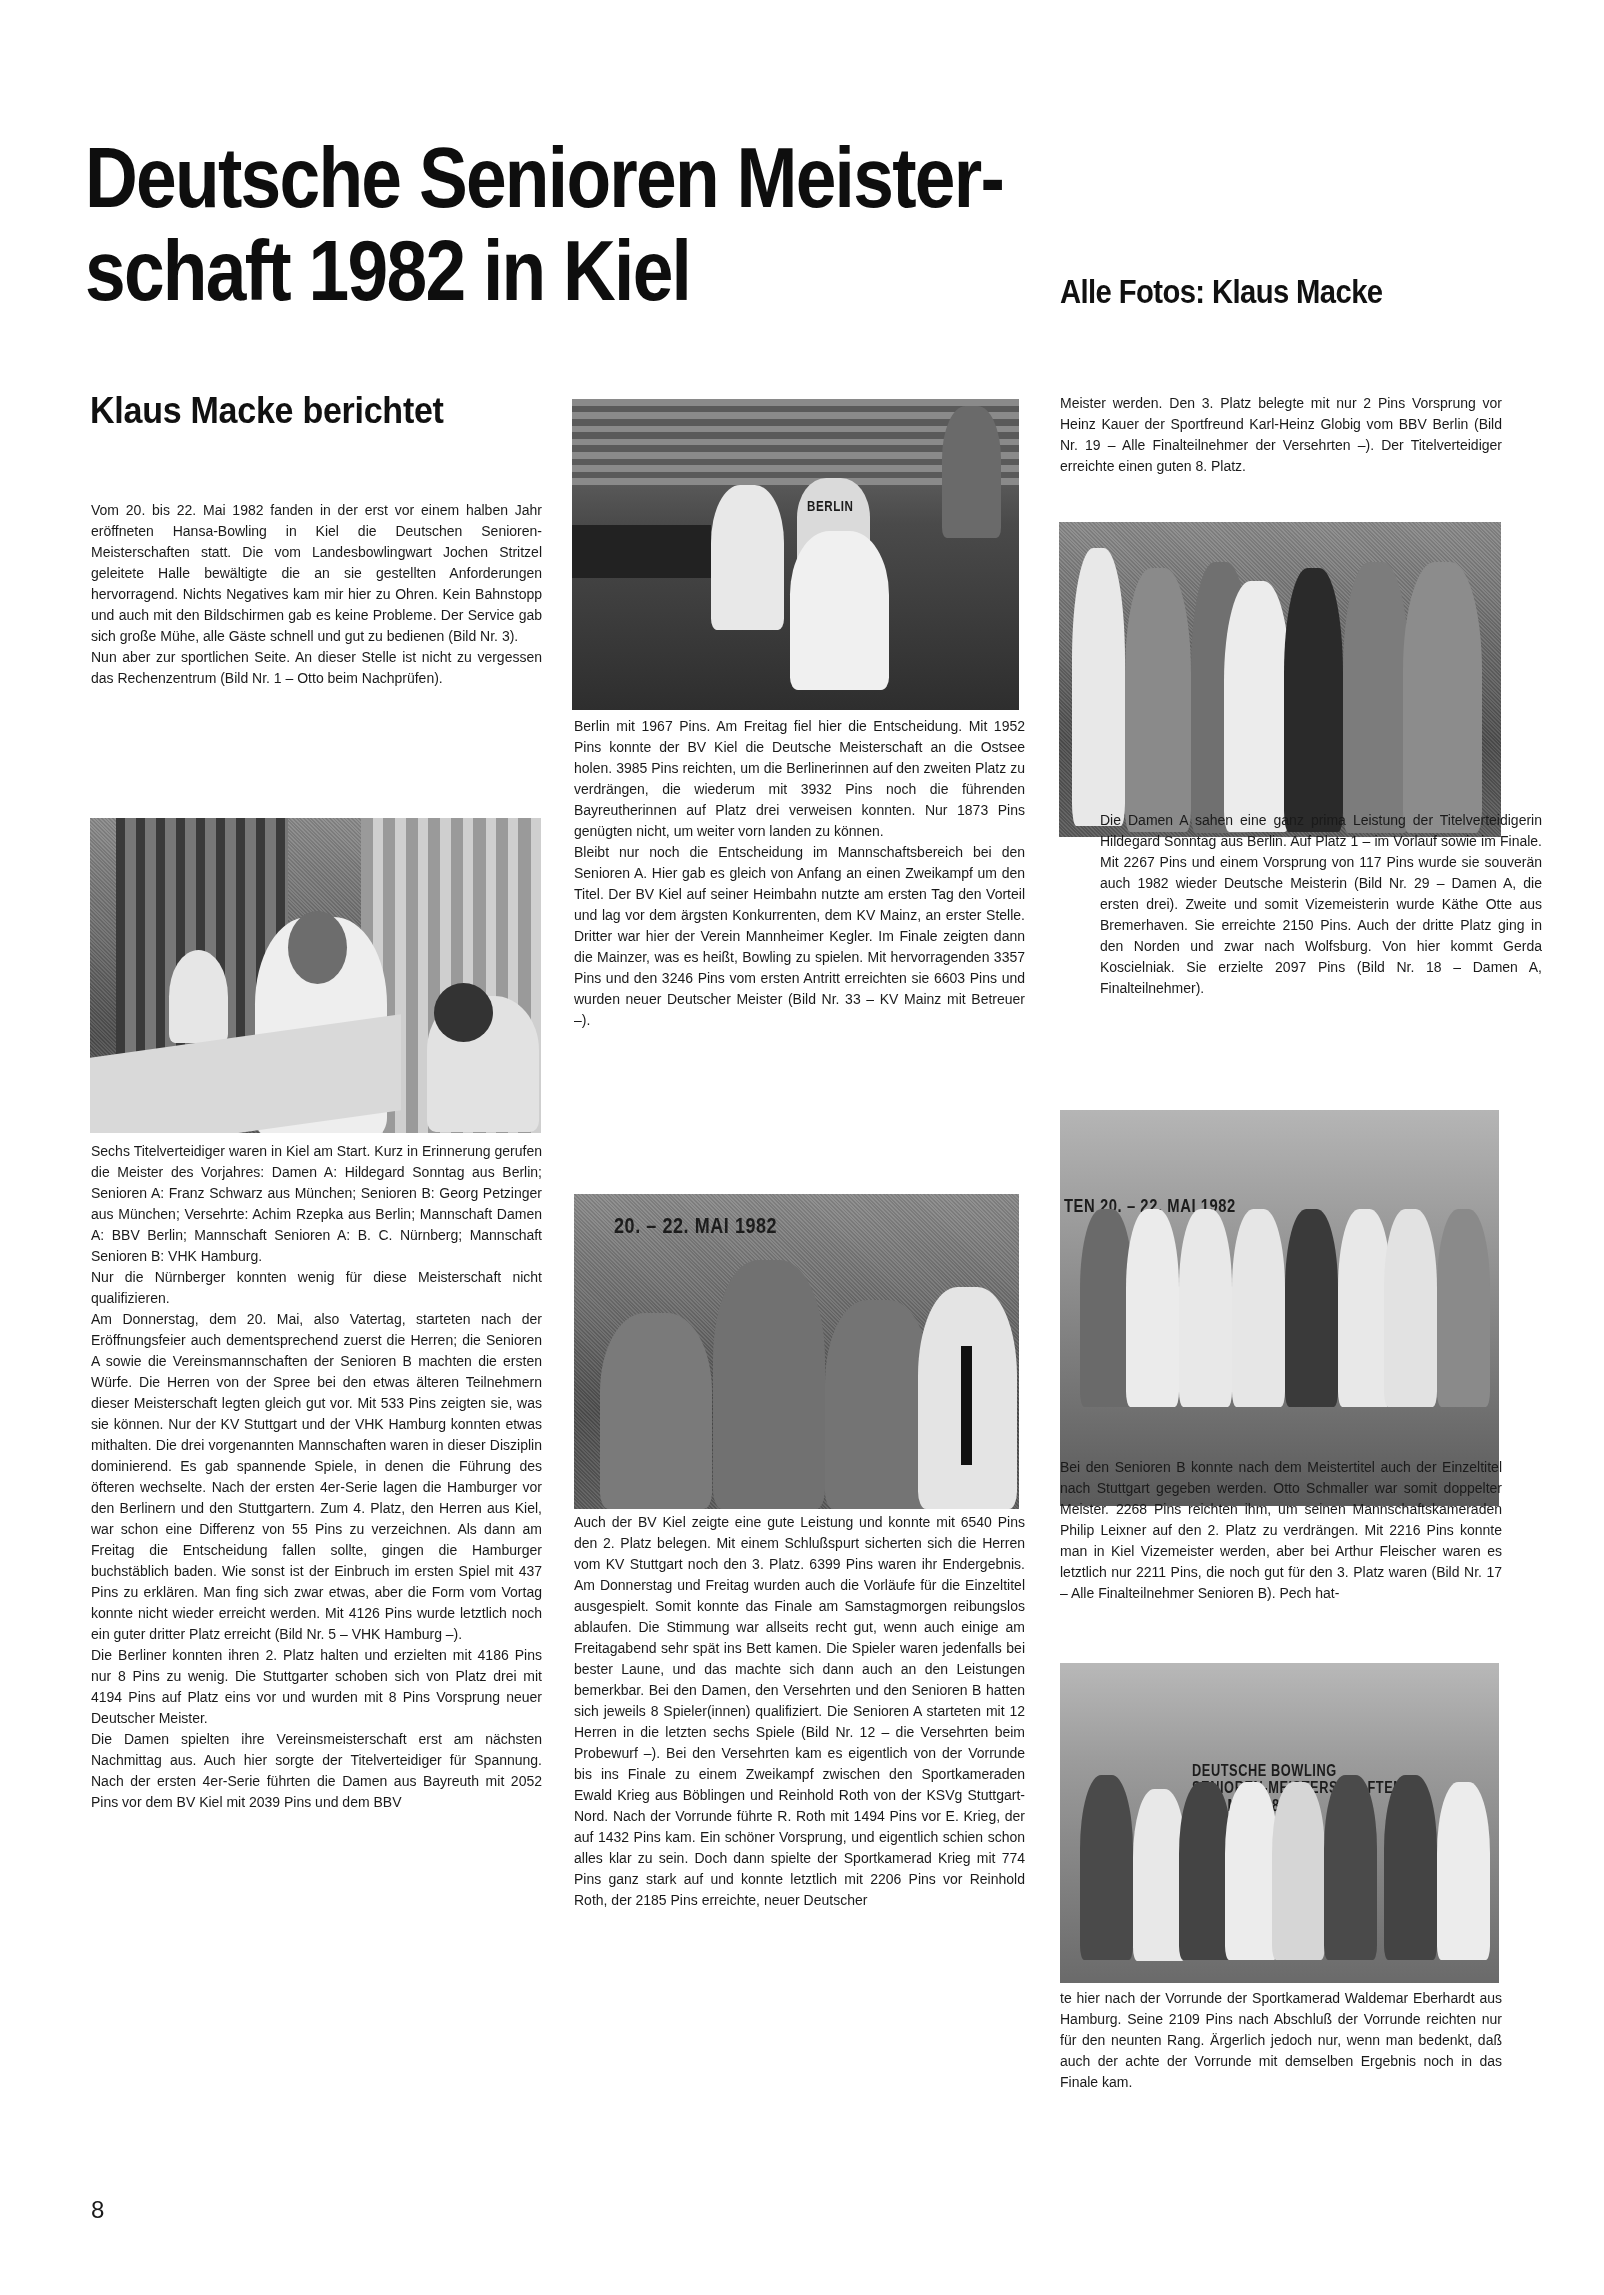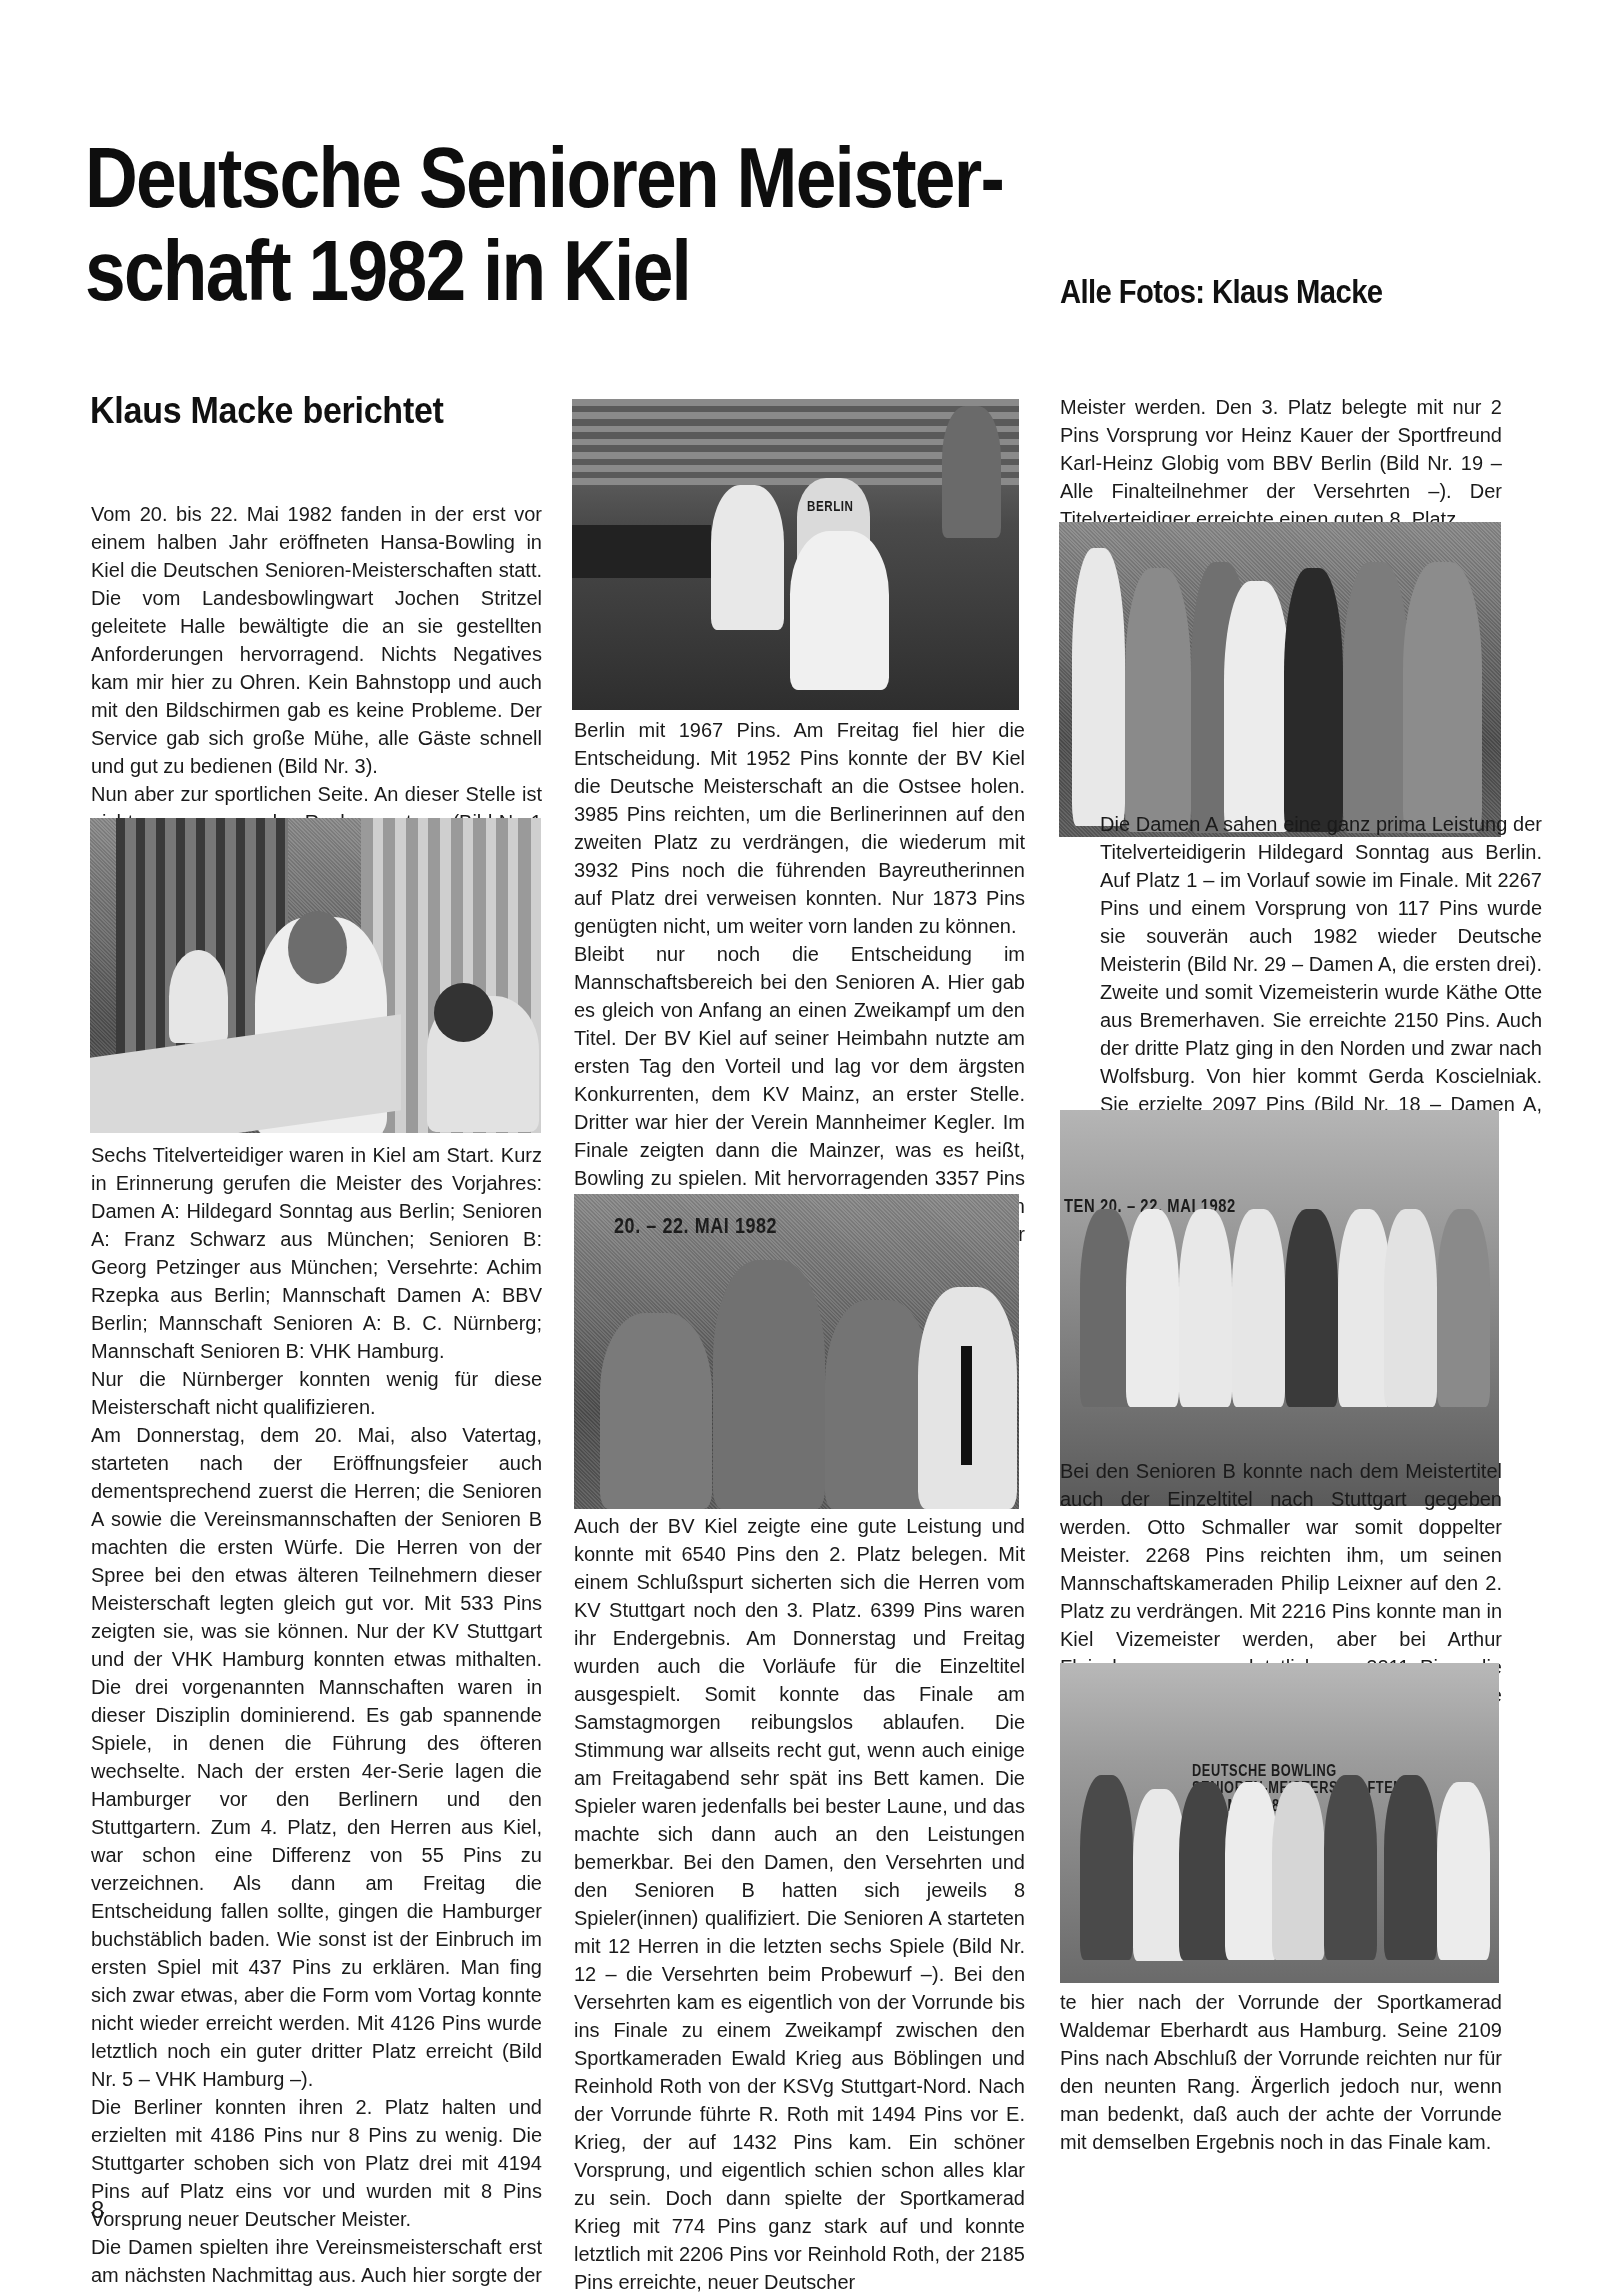--- a/index.html
+++ b/index.html
@@ -19,21 +19,21 @@
     font-weight: bold; font-size: 34px; letter-spacing: -0.7px;
     transform: scaleX(0.86); transform-origin: left top; color: #111;
   }
   .subhead {
     position: absolute; left: 90px; top: 390px; margin: 0;
     font-weight: bold; font-size: 37px; letter-spacing: -0.3px; color: #111;
     transform: scaleX(0.92); transform-origin: left top;
   }
   .col { position: absolute; width: 451px; }
   .para {
-    margin: 0; font-size: 20px; line-height: 28px; text-align: justify;
+    margin: 0; font-size: 14px; line-height: 21px; text-align: justify;
     hyphens: manual; color: #1a1a1a;
   }
   .photo {
     position: absolute; overflow: hidden;
     background:
       repeating-linear-gradient(45deg, rgba(255,255,255,0.08) 0 1.3px, rgba(0,0,0,0.08) 1.3px 2.6px),
       linear-gradient(180deg, #8a8a8a 0%, #6e6e6e 35%, #4e4e4e 70%, #5c5c5c 100%);
   }
   .photo .fig { position: absolute; border-radius: 40% 40% 8% 8%; }
   .photo .banner {
@@ -69,21 +69,21 @@
   <div class="fig" style="left:337px; top:178px; width:112px; height:136px; background:#e2e2e2;"></div>
   <div class="fig" style="left:344px; top:165px; width:59px; height:59px; background:#333; border-radius:50%;"></div>
   <div class="fig" style="left:0; top:218px; width:311px; height:96px; background:#d9d9d9; border-radius:0; transform:skewY(-8deg);"></div>
 </div>
 
 <div class="col" style="left:91px; top:1141px;">
   <p class="para">Sechs Titelverteidiger waren in Kiel am Start. Kurz in Erinnerung gerufen die Meister des Vorjahres: Damen A: Hildegard Sonntag aus Berlin; Senioren A: Franz Schwarz aus München; Senioren B: Georg Petzinger aus München; Versehrte: Achim Rzepka aus Berlin; Mannschaft Damen A: BBV Berlin; Mannschaft Senioren A: B. C. Nürnberg; Mannschaft Senioren B: VHK Hamburg.</p>
   <p class="para">Nur die Nürnberger konnten wenig für diese Meisterschaft nicht qualifizieren.</p>
   <p class="para">Am Donnerstag, dem 20. Mai, also Vatertag, starteten nach der Eröffnungsfeier auch dementsprechend zuerst die Herren; die Senioren A sowie die Vereinsmannschaften der Senioren B machten die ersten Würfe. Die Herren von der Spree bei den etwas älteren Teilnehmern dieser Meisterschaft legten gleich gut vor. Mit 533 Pins zeigten sie, was sie können. Nur der KV Stuttgart und der VHK Hamburg konnten etwas mithalten. Die drei vorgenannten Mannschaften waren in dieser Disziplin dominierend. Es gab spannende Spiele, in denen die Führung des öfteren wechselte. Nach der ersten 4er-Serie lagen die Hamburger vor den Berlinern und den Stuttgartern. Zum 4. Platz, den Herren aus Kiel, war schon eine Differenz von 55 Pins zu verzeichnen. Als dann am Freitag die Entscheidung fallen sollte, gingen die Hamburger buchstäblich baden. Wie sonst ist der Einbruch im ersten Spiel mit 437 Pins zu erklären. Man fing sich zwar etwas, aber die Form vom Vortag konnte nicht wieder erreicht werden. Mit 4126 Pins wurde letztlich noch ein guter dritter Platz erreicht (Bild Nr. 5 – VHK Hamburg –).</p>
   <p class="para">Die Berliner konnten ihren 2. Platz halten und erzielten mit 4186 Pins nur 8 Pins zu wenig. Die Stuttgarter schoben sich von Platz drei mit 4194 Pins auf Platz eins vor und wurden mit 8 Pins Vorsprung neuer Deutscher Meister.</p>
-  <p class="para">Die Damen spielten ihre Vereinsmeisterschaft erst am nächsten Nachmittag aus. Auch hier sorgte der Titelverteidiger für Spannung. Nach der ersten 4er-Serie führten die Damen aus Bayreuth mit 2052 Pins vor dem BV Kiel mit 2033 Pins und dem BBV</p>
+  <p class="para">Die Damen spielten ihre Vereinsmeisterschaft erst am nächsten Nachmittag aus. Auch hier sorgte der Titelverteidiger für Spannung. Nach der ersten 4er-Serie führten die Damen aus Bayreuth mit 2052 Pins vor dem BV Kiel mit 2039 Pins und dem BBV</p>
 </div>
 
 <div class="photo" style="left:572px; top:399px; width:447px; height:311px; background:linear-gradient(180deg,#777 0%,#4a4a4a 40%,#2e2e2e 100%);">
   <div class="fig" style="left:0; top:0; width:447px; height:86px; background:repeating-linear-gradient(0deg,#8a8a8a 0 6.6px,#5a5a5a 6.6px 13.2px); border-radius:0;"></div>
   <div class="fig" style="left:139px; top:86px; width:73px; height:145px; background:#e8e8e8;"></div>
   <div class="fig" style="left:225px; top:79px; width:73px; height:99px; background:#dadada;"></div>
   <div class="banner" style="left:235px; top:99px; font-size:14.5px;">BERLIN</div>
   <div class="fig" style="left:218px; top:132px; width:99px; height:159px; background:#f0f0f0;"></div>
   <div class="fig" style="left:0; top:126px; width:139px; height:53px; background:#222; border-radius:0;"></div>
   <div class="fig" style="left:370px; top:6.6px; width:59px; height:132px; background:#6a6a6a;"></div>

